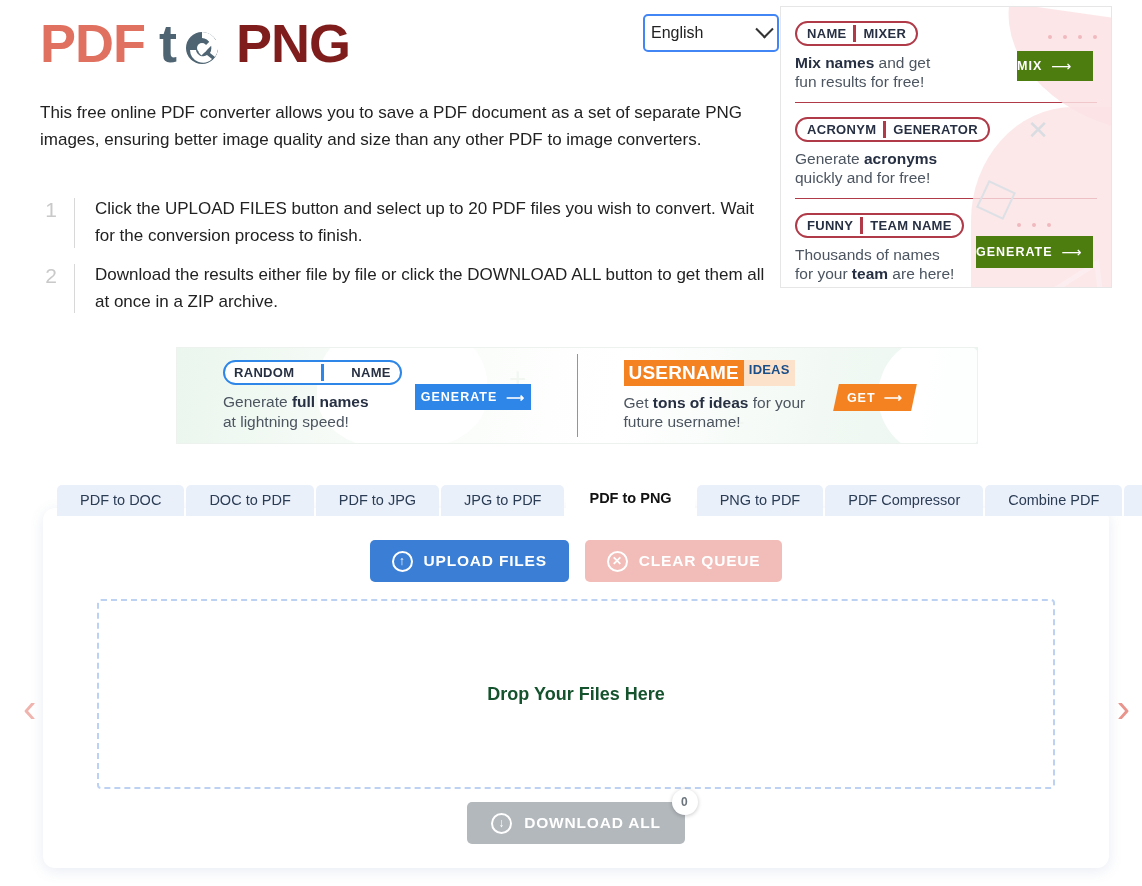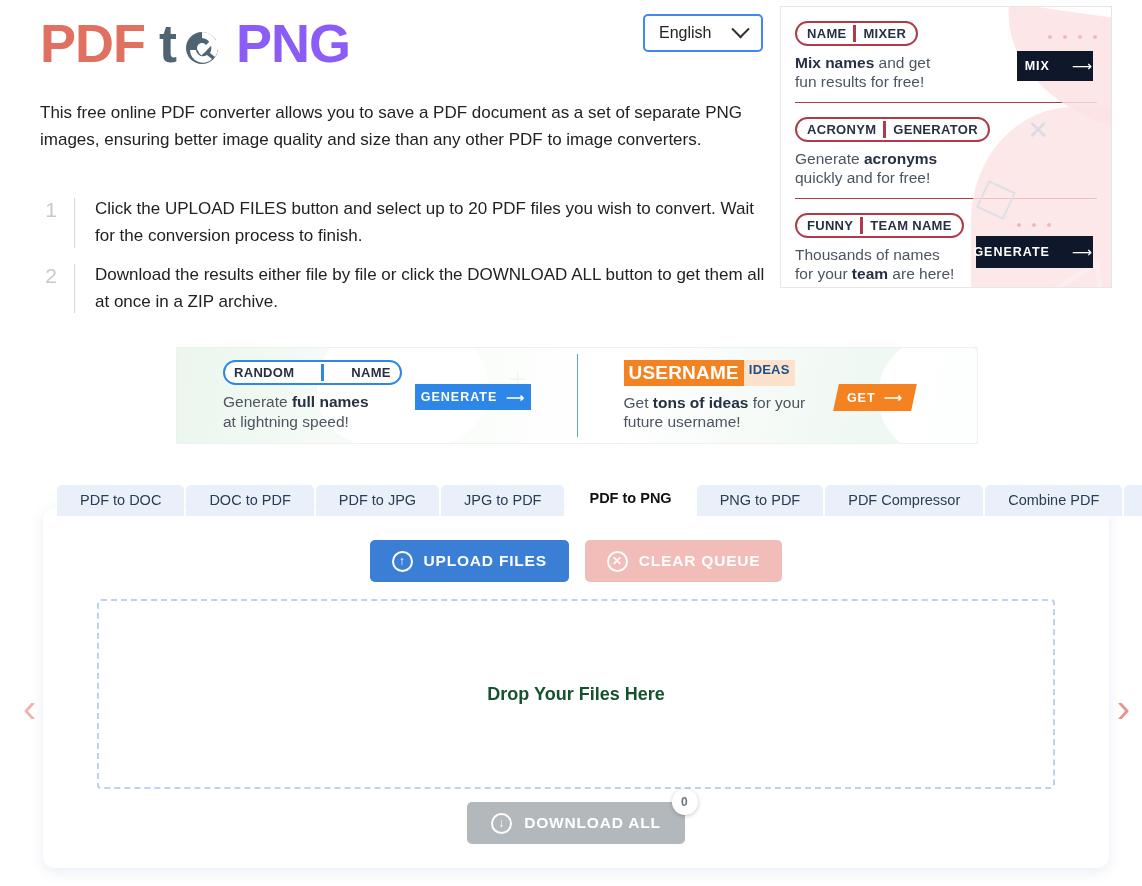--- a/index.html
+++ b/index.html
@@ -10,29 +10,29 @@
     font-family: "Liberation Sans", sans-serif;
     overflow: hidden;
   }
   .page { position: relative; width: 1142px; height: 886px; background:#fff; }
 
   
   .logo { position:absolute; left:40px; top:8px; height:70px; display:flex; align-items:center; }
   .logo span { font-size:54px; font-weight:bold; letter-spacing:-1px; line-height:1; }
   .logo .pdf { color:#e0705f; }
   .logo .to  { color:#4e6472; margin-left:14px; }
-  .logo .png { color:#8b5cf6; margin-left:10px; }
+  .logo .png { color:#7f1d1d; margin-left:10px; }
   .logo .oicon { position:relative; display:inline-block; width:48px; height:48px; margin-left:2px; vertical-align:-6px;}
   .logo .oicon svg { position:absolute; left:0; top:0; }
 
   
   .lang-select {
-    position:absolute; left:643px; top:14px; width:120px; height:38px;
+    position:absolute; left:643px; top:14px; width:136px; height:38px;
     border:2px solid #4285f4; border-radius:5px; background:#fff;
-    display:flex; align-items:center; padding:0 14px; cursor:pointer;
+    display:flex; align-items:center; padding:0 6px; cursor:pointer;
   }
   .lang-select .lbl { font-size:16px; color:#222; flex:1; }
   .lang-select .chev { width:13px; height:13px; border-right:2px solid #333; border-bottom:2px solid #333;
     transform:rotate(45deg) translate(-3px,-3px); }
 
   
   .desc {
     position:absolute; left:40px; top:100px; width:722px;
     font-size:17px; line-height:1.58; color:#222;
   }
@@ -65,22 +65,22 @@
   .ad-sep { height:1px; background:#b03a48; margin:0 14px; }
   .pill {
     display:inline-flex; align-items:center; border:2px solid #b03a48; border-radius:16px;
     padding:2px 10px; background:#fff; position:relative; z-index:3;
   }
   .pill b { font-size:13px; font-weight:bold; color:#273043; letter-spacing:.3px; }
   .pill .div { width:3px; height:17px; background:#b03a48; margin:0 7px; }
   .ad-text { font-size:15.5px; color:#4c5560; line-height:1.25; margin-top:7px; position:relative; z-index:3; max-width:185px;}
   .ad-text b { color:#273043; }
   .ad-btn {
-    position:absolute; background:#0f172a; color:#fff; font-size:12.5px; font-weight:bold;
-    letter-spacing:1px; display:flex; align-items:center; justify-content:flex-end; gap:22px; z-index:4; cursor:pointer;
+    position:absolute; background:#4d7c0f; color:#fff; font-size:12.5px; font-weight:bold;
+    letter-spacing:1px; display:flex; align-items:center; justify-content:flex-start; gap:9px; z-index:4; cursor:pointer;
   }
   .ad-btn .ar { font-size:14px; font-weight:normal; }
   .btn-mix      { right:18px; top:44px;  width:76px;  height:30px; }
   .btn-generate { right:18px; top:133px; width:117px; height:32px; }
 
   
   .banner {
     position:absolute; left:176px; top:347px; width:802px; height:97px;
     background:linear-gradient(100deg,#eaf6ee 0%,#f7fbf7 22%,#ffffff 55%,#f2f9f4 80%,#eaf6ef 100%);
     border:1px solid #eef2ef; display:flex; overflow:hidden;

